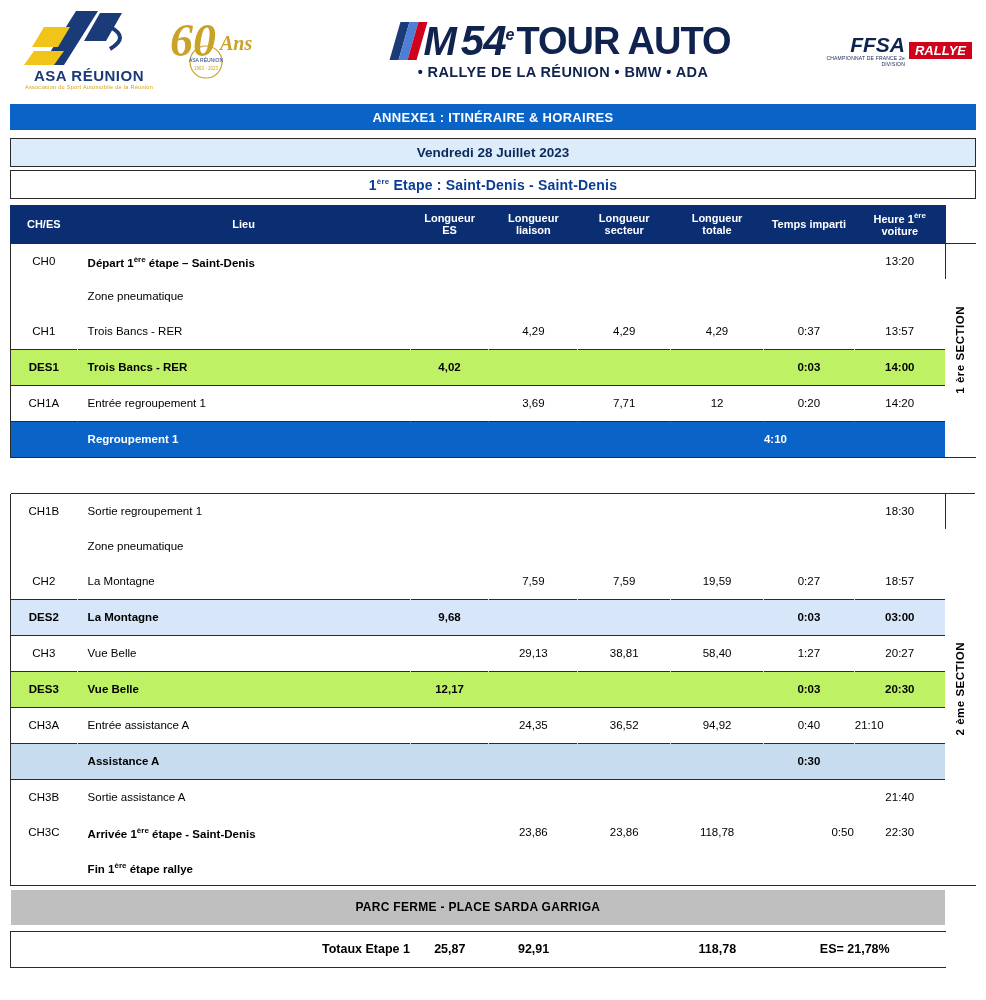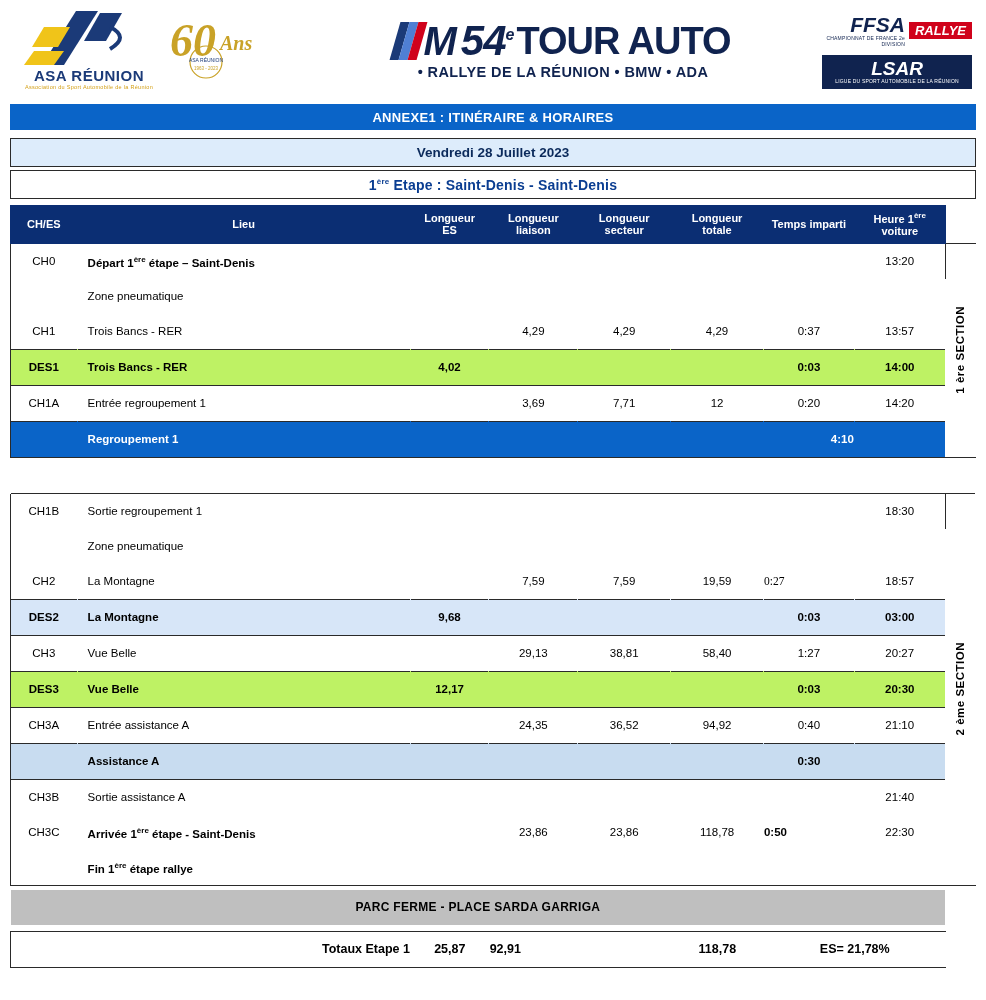--- a/index.html
+++ b/index.html
@@ -197,24 +197,20 @@
       <div class="sub1">• RALLYE DE LA RÉUNION • BMW • ADA</div>
     </div>
 
     <div class="right-logos">
       <div class="ffsa-box">
         <div style="text-align:right">
           <div class="ffsa-txt">FFSA</div>
           <div class="ffsa-sub">CHAMPIONNAT DE FRANCE 2e DIVISION</div>
         </div>
         <div class="rallye-red">RALLYE</div>
-      </div>
-      <div class="lsar-box">
-        <div class="lsar-txt">LSAR</div>
-        <div class="lsar-sub">LIGUE DU SPORT AUTOMOBILE DE LA RÉUNION</div>
       </div>
     </div>
   </div>
 
   <div class="annex-bar">ANNEXE1 : ITINÉRAIRE &amp; HORAIRES</div>
   <div class="thin-sep"></div>
 
   <div class="date-bar">Vendredi 28 Juillet 2023</div>
   <div class="gap3"></div>
   <div class="etape-bar">
@@ -300,21 +296,21 @@
             <td style="text-align: center;">0:20</td>
             <td style="text-align: center; border-right: 1px solid rgb(42, 42, 42);">14:20</td>
           </tr>
           <tr class="regroup bordered-row">
             <td style="text-align: center; border-left: 1px solid rgb(42, 42, 42); border-bottom: 1px solid rgb(42, 42, 42);"></td>
             <td class="c-lieu" style="text-align: left; padding-left: 10px; font-weight: bold; border-bottom: 1px solid rgb(42, 42, 42);">Regroupement 1</td>
             <td style="text-align: center; border-bottom: 1px solid rgb(42, 42, 42);"></td>
             <td style="text-align: center; border-bottom: 1px solid rgb(42, 42, 42);"></td>
             <td style="text-align: center; border-bottom: 1px solid rgb(42, 42, 42);"></td>
             <td style="text-align: center; border-bottom: 1px solid rgb(42, 42, 42);"></td>
-            <td style="text-align: right; border-bottom: 1px solid rgb(42, 42, 42);">4:10</td>
+            <td style="text-align: left; border-bottom: 1px solid rgb(42, 42, 42);">4:10</td>
             <td style="text-align: center; border-right: 1px solid rgb(42, 42, 42); border-bottom: 1px solid rgb(42, 42, 42);"></td>
           </tr>
           <tr class="sec-divider">
             <td colspan="9"></td>
           </tr>
           <tr class="">
             <td style="text-align: center; border-left: 1px solid rgb(42, 42, 42); border-top: 1px solid rgb(42, 42, 42);">CH1B</td>
             <td class="c-lieu" style="text-align: left; padding-left: 10px; border-top: 1px solid rgb(42, 42, 42);">Sortie regroupement 1</td>
             <td style="text-align: center; border-top: 1px solid rgb(42, 42, 42);"></td>
             <td style="text-align: center; border-top: 1px solid rgb(42, 42, 42);"></td>
@@ -334,21 +330,21 @@
             <td style="text-align: center;"></td>
             <td style="text-align: center; border-right: 1px solid rgb(42, 42, 42);"></td>
           </tr>
           <tr class="">
             <td style="text-align: center; border-left: 1px solid rgb(42, 42, 42);">CH2</td>
             <td class="c-lieu" style="text-align: left; padding-left: 10px;">La Montagne</td>
             <td style="text-align: center;"></td>
             <td style="text-align: center;">7,59</td>
             <td style="text-align: center;">7,59</td>
             <td style="text-align: center;">19,59</td>
-            <td style="text-align: left; font-family: Liberation Serif, serif;">0:27</td>
+            <td style="text-align: center;">0:27</td>
             <td style="text-align: center; border-right: 1px solid rgb(42, 42, 42);">18:57</td>
           </tr>
           <tr class="des-blue bordered-row">
             <td style="text-align: center; border-left: 1px solid rgb(42, 42, 42);">DES2</td>
             <td class="c-lieu" style="text-align: left; padding-left: 10px;;font-weight:bold">La Montagne</td>
             <td style="text-align: center;">9,68</td>
             <td style="text-align: center;"></td>
             <td style="text-align: center;"></td>
             <td style="text-align: center;"></td>
             <td style="text-align: center;">0:03</td>
@@ -375,21 +371,21 @@
             <td style="text-align: center; border-right: 1px solid rgb(42, 42, 42);">20:30</td>
           </tr>
           <tr class="">
             <td style="text-align: center; border-left: 1px solid rgb(42, 42, 42);">CH3A</td>
             <td class="c-lieu" style="text-align: left; padding-left: 10px;">Entrée assistance A</td>
             <td style="text-align: center;"></td>
             <td style="text-align: center;">24,35</td>
             <td style="text-align: center;">36,52</td>
             <td style="text-align: center;">94,92</td>
             <td style="text-align: center;">0:40</td>
-            <td style="text-align: center; border-right: 1px solid rgb(42, 42, 42);">21:10</td>
+            <td style="text-align: left; border-right: 1px solid rgb(42, 42, 42);">21:10</td>
           </tr>
           <tr class="assist bordered-row">
             <td style="text-align: center; border-left: 1px solid rgb(42, 42, 42);"></td>
             <td class="c-lieu" style="text-align: left; padding-left: 10px;;font-weight:bold">Assistance A</td>
             <td style="text-align: center;"></td>
             <td style="text-align: center;"></td>
             <td style="text-align: center;"></td>
             <td style="text-align: center;"></td>
             <td style="text-align: center;">0:30</td>
             <td style="text-align: center; border-right: 1px solid rgb(42, 42, 42);"></td>
@@ -404,21 +400,21 @@
             <td style="text-align: center;"></td>
             <td style="text-align: center; border-right: 1px solid rgb(42, 42, 42);">21:40</td>
           </tr>
           <tr class="">
             <td style="text-align: center; border-left: 1px solid rgb(42, 42, 42);">CH3C</td>
             <td class="c-lieu" style="text-align: left; padding-left: 10px;;font-weight:bold">Arrivée 1<sup>ère</sup> étape - Saint-Denis</td>
             <td style="text-align: center;"></td>
             <td style="text-align: center;">23,86</td>
             <td style="text-align: center;">23,86</td>
             <td style="text-align: center;">118,78</td>
-            <td style="text-align: left; font-weight: bold;">0:50</td>
+            <td style="text-align: right;">0:50</td>
             <td style="text-align: center; border-right: 1px solid rgb(42, 42, 42);">22:30</td>
           </tr>
           <tr class="">
             <td style="text-align: center; border-left: 1px solid rgb(42, 42, 42); border-bottom: 1px solid rgb(42, 42, 42);"></td>
             <td class="c-lieu" style="text-align: left; padding-left: 10px; font-weight: bold; border-bottom: 1px solid rgb(42, 42, 42);">Fin 1<sup>ère</sup> étape rallye</td>
             <td style="text-align: center; border-bottom: 1px solid rgb(42, 42, 42);"></td>
             <td style="text-align: center; border-bottom: 1px solid rgb(42, 42, 42);"></td>
             <td style="text-align: center; border-bottom: 1px solid rgb(42, 42, 42);"></td>
             <td style="text-align: center; border-bottom: 1px solid rgb(42, 42, 42);"></td>
             <td style="text-align: center; border-bottom: 1px solid rgb(42, 42, 42);"></td>
@@ -450,21 +446,21 @@
           <col class="c-totale">
           <col class="c-temps">
           <col class="c-heure">
           <col class="c-side">
       </colgroup>
       <tbody>
           <tr class="totaux bordered-row">
         <td></td>
         <td class="tot-label">Totaux Etape 1</td>
         <td style="text-align:center">25,87</td>
-        <td style="">92,91</td>
+        <td style="text-align:center">92,91</td>
         <td></td>
         <td style="text-align:center">118,78</td>
         <td colspan="2" style="text-align:center">ES=  21,78%</td>
         <td style="border:none;background:#fff"></td>
       </tr>
     </tbody>
       </table>
   </div>
 
 </div>

